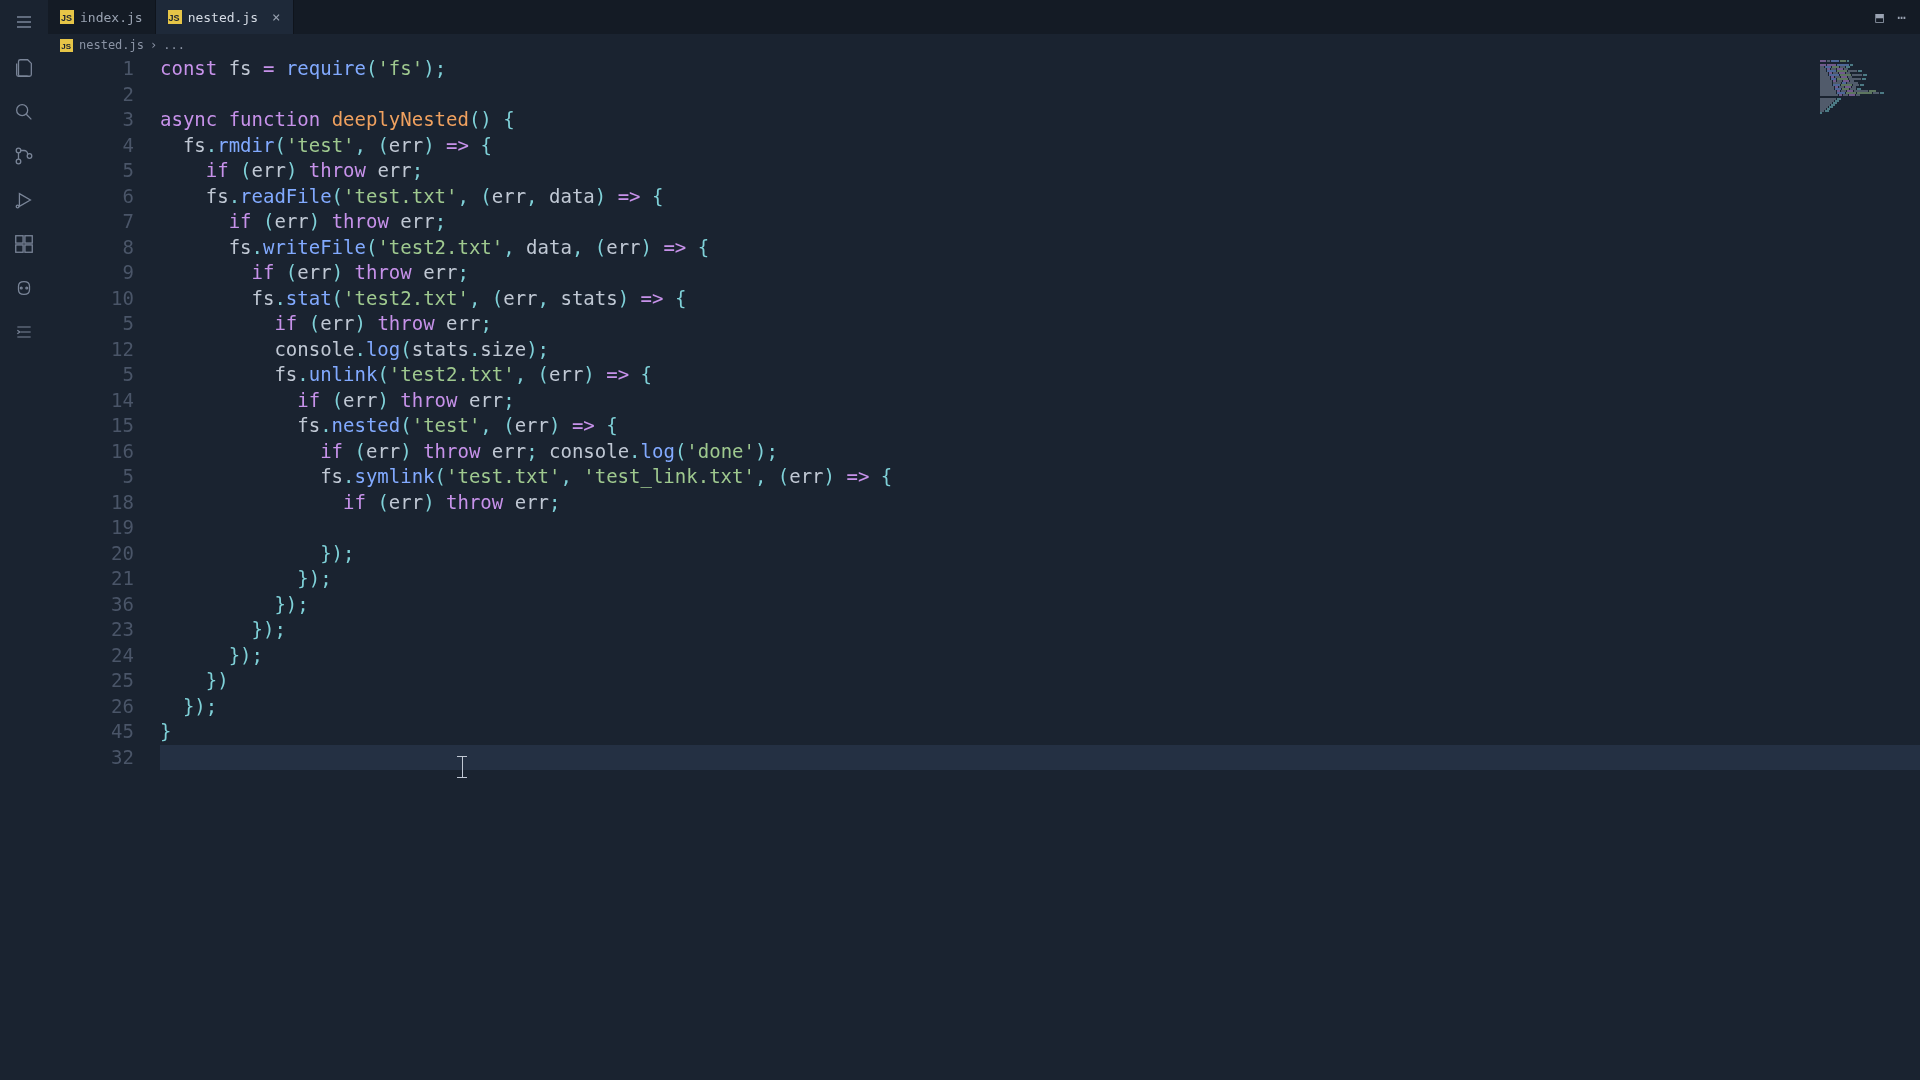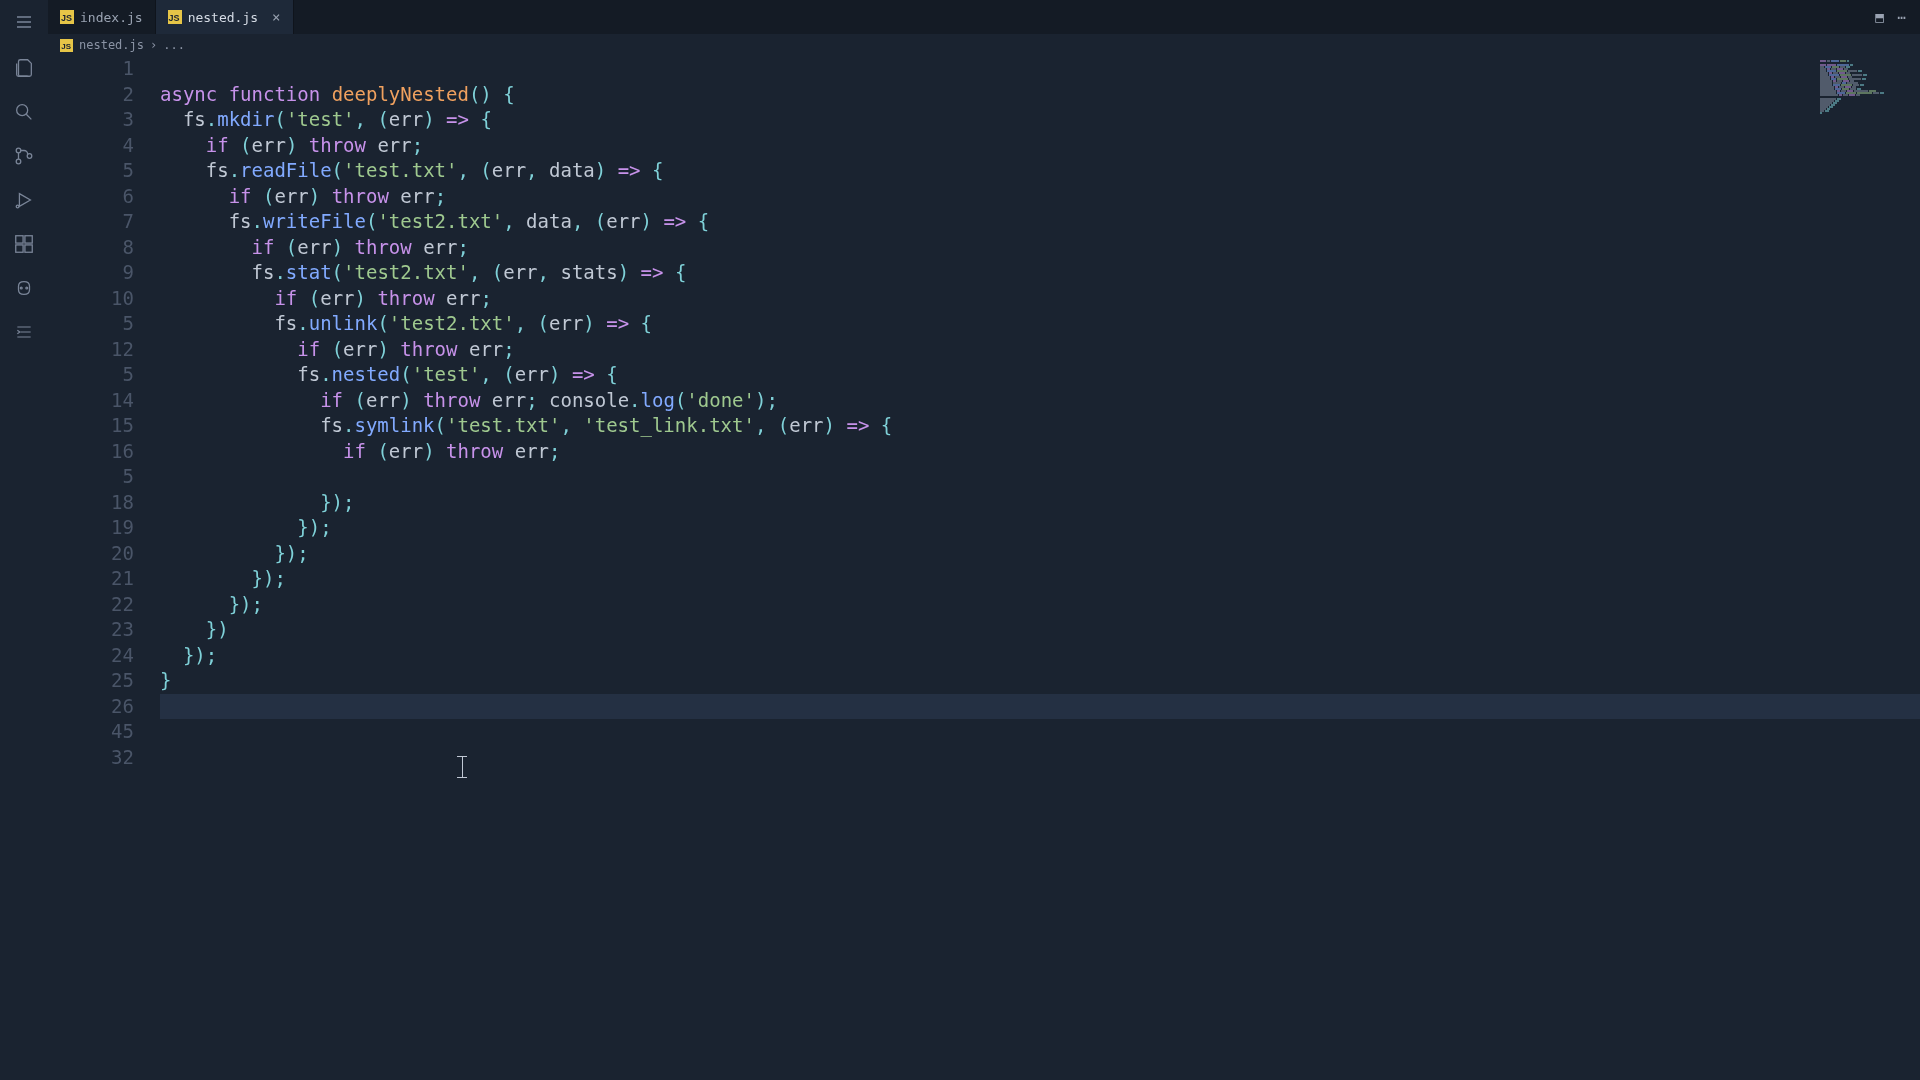--- a/index.html
+++ b/index.html
@@ -165,39 +165,41 @@
           <div class="ln">12</div>
           <div class="ln">5</div>
           <div class="ln">14</div>
           <div class="ln">15</div>
           <div class="ln">16</div>
           <div class="ln">5</div>
           <div class="ln">18</div>
           <div class="ln">19</div>
           <div class="ln">20</div>
           <div class="ln">21</div>
-          <div class="ln">22</div>
+          <div class="ln">36</div>
           <div class="ln">23</div>
           <div class="ln">24</div>
           <div class="ln">25</div>
           <div class="ln">26</div>
           <div class="ln">45</div>
           <div class="ln">32</div>
         </div>
       <div class="code" id="code">
+          <div class="line"><span class="tk-kw">const</span><span class="tk-var"> fs </span><span class="tk-op">=</span><span class="tk-var"> </span><span class="tk-fn">require</span><span class="tk-punc">(</span><span class="tk-str">'fs'</span><span class="tk-punc">)</span><span class="tk-punc">;</span></div>
           <div class="line"></div>
           <div class="line"><span class="tk-kw">async</span><span class="tk-var"> </span><span class="tk-kw">function</span><span class="tk-var"> </span><span class="tk-id">deeplyNested</span><span class="tk-punc">()</span><span class="tk-var"> </span><span class="tk-punc">{</span></div>
-          <div class="line"><span class="tk-var">  fs</span><span class="tk-punc">.</span><span class="tk-prop">mkdir</span><span class="tk-punc">(</span><span class="tk-str">'test'</span><span class="tk-punc">, (</span><span class="tk-var">err</span><span class="tk-punc">) </span><span class="tk-op">=&gt;</span><span class="tk-punc"> {</span></div>
+          <div class="line"><span class="tk-var">  fs</span><span class="tk-punc">.</span><span class="tk-prop">rmdir</span><span class="tk-punc">(</span><span class="tk-str">'test'</span><span class="tk-punc">, (</span><span class="tk-var">err</span><span class="tk-punc">) </span><span class="tk-op">=&gt;</span><span class="tk-punc"> {</span></div>
           <div class="line"><span class="tk-var">    </span><span class="tk-kw">if</span><span class="tk-var"> </span><span class="tk-punc">(</span><span class="tk-var">err</span><span class="tk-punc">) </span><span class="tk-kw">throw</span><span class="tk-var"> err</span><span class="tk-punc">;</span></div>
           <div class="line"><span class="tk-var">    fs</span><span class="tk-punc">.</span><span class="tk-prop">readFile</span><span class="tk-punc">(</span><span class="tk-str">'test.txt'</span><span class="tk-punc">, (</span><span class="tk-var">err</span><span class="tk-punc">, </span><span class="tk-var">data</span><span class="tk-punc">) </span><span class="tk-op">=&gt;</span><span class="tk-punc"> {</span></div>
           <div class="line"><span class="tk-var">      </span><span class="tk-kw">if</span><span class="tk-var"> </span><span class="tk-punc">(</span><span class="tk-var">err</span><span class="tk-punc">) </span><span class="tk-kw">throw</span><span class="tk-var"> err</span><span class="tk-punc">;</span></div>
           <div class="line"><span class="tk-var">      fs</span><span class="tk-punc">.</span><span class="tk-prop">writeFile</span><span class="tk-punc">(</span><span class="tk-str">'test2.txt'</span><span class="tk-punc">, </span><span class="tk-var">data</span><span class="tk-punc">, (</span><span class="tk-var">err</span><span class="tk-punc">) </span><span class="tk-op">=&gt;</span><span class="tk-punc"> {</span></div>
           <div class="line"><span class="tk-var">        </span><span class="tk-kw">if</span><span class="tk-var"> </span><span class="tk-punc">(</span><span class="tk-var">err</span><span class="tk-punc">) </span><span class="tk-kw">throw</span><span class="tk-var"> err</span><span class="tk-punc">;</span></div>
           <div class="line"><span class="tk-var">        fs</span><span class="tk-punc">.</span><span class="tk-prop">stat</span><span class="tk-punc">(</span><span class="tk-str">'test2.txt'</span><span class="tk-punc">, (</span><span class="tk-var">err</span><span class="tk-punc">, </span><span class="tk-var">stats</span><span class="tk-punc">) </span><span class="tk-op">=&gt;</span><span class="tk-punc"> {</span></div>
           <div class="line"><span class="tk-var">          </span><span class="tk-kw">if</span><span class="tk-var"> </span><span class="tk-punc">(</span><span class="tk-var">err</span><span class="tk-punc">) </span><span class="tk-kw">throw</span><span class="tk-var"> err</span><span class="tk-punc">;</span></div>
+          <div class="line"><span class="tk-var">          console</span><span class="tk-punc">.</span><span class="tk-prop">log</span><span class="tk-punc">(</span><span class="tk-var">stats</span><span class="tk-punc">.</span><span class="tk-attr">size</span><span class="tk-punc">)</span><span class="tk-punc">;</span></div>
           <div class="line"><span class="tk-var">          fs</span><span class="tk-punc">.</span><span class="tk-prop">unlink</span><span class="tk-punc">(</span><span class="tk-str">'test2.txt'</span><span class="tk-punc">, (</span><span class="tk-var">err</span><span class="tk-punc">) </span><span class="tk-op">=&gt;</span><span class="tk-punc"> {</span></div>
           <div class="line"><span class="tk-var">            </span><span class="tk-kw">if</span><span class="tk-var"> </span><span class="tk-punc">(</span><span class="tk-var">err</span><span class="tk-punc">) </span><span class="tk-kw">throw</span><span class="tk-var"> err</span><span class="tk-punc">;</span></div>
           <div class="line"><span class="tk-var">            fs</span><span class="tk-punc">.</span><span class="tk-prop">nested</span><span class="tk-punc">(</span><span class="tk-str">'test'</span><span class="tk-punc">, (</span><span class="tk-var">err</span><span class="tk-punc">) </span><span class="tk-op">=&gt;</span><span class="tk-punc"> {</span></div>
           <div class="line"><span class="tk-var">              </span><span class="tk-kw">if</span><span class="tk-var"> </span><span class="tk-punc">(</span><span class="tk-var">err</span><span class="tk-punc">) </span><span class="tk-kw">throw</span><span class="tk-var"> err</span><span class="tk-punc">; </span><span class="tk-var">console</span><span class="tk-punc">.</span><span class="tk-prop">log</span><span class="tk-punc">(</span><span class="tk-str">'done'</span><span class="tk-punc">)</span><span class="tk-punc">;</span></div>
           <div class="line"><span class="tk-var">              fs</span><span class="tk-punc">.</span><span class="tk-prop">symlink</span><span class="tk-punc">(</span><span class="tk-str">'test.txt'</span><span class="tk-punc">, </span><span class="tk-str">'test_link.txt'</span><span class="tk-punc">, (</span><span class="tk-var">err</span><span class="tk-punc">) </span><span class="tk-op">=&gt;</span><span class="tk-punc"> {</span></div>
           <div class="line"><span class="tk-var">                </span><span class="tk-kw">if</span><span class="tk-var"> </span><span class="tk-punc">(</span><span class="tk-var">err</span><span class="tk-punc">) </span><span class="tk-kw">throw</span><span class="tk-var"> err</span><span class="tk-punc">;</span></div>
           <div class="line"></div>
           <div class="line"><span class="tk-var">              </span><span class="tk-punc">});</span></div>
           <div class="line"><span class="tk-var">            </span><span class="tk-punc">});</span></div>
           <div class="line"><span class="tk-var">          </span><span class="tk-punc">});</span></div>

